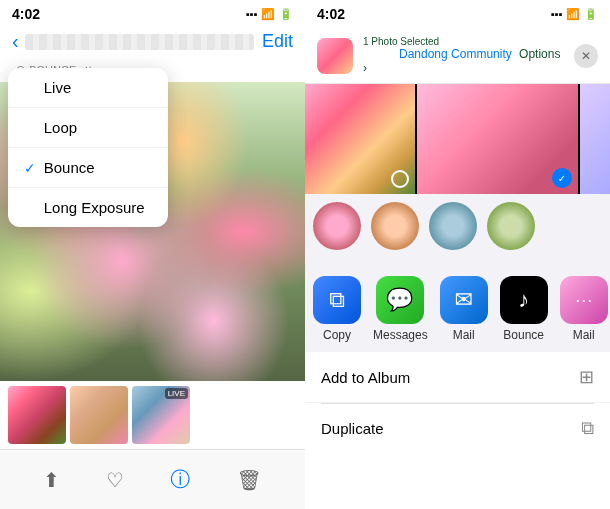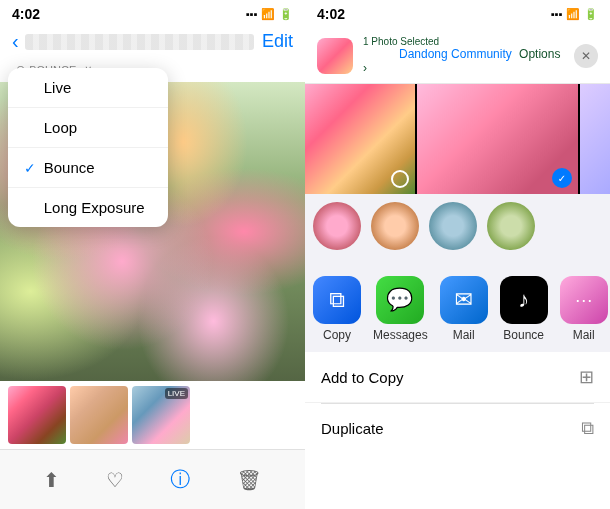--- a/index.html
+++ b/index.html
@@ -603,21 +603,21 @@
       <span class="app-name">Bounce</span>
     </div>
     <div class="app-item">
       <div class="app-icon app-icon-more">···</div>
       <span class="app-name">Mail</span>
     </div>
   </div>
 
   <div class="action-list">
     <div class="action-item">
-      <span class="action-label">Add to Copy</span>
+      <span class="action-label">Add to Album</span>
       <span class="action-icon">⊞</span>
     </div>
     <div class="divider-line"></div>
     <div class="action-item">
       <span class="action-label">Duplicate</span>
       <span class="action-icon">⧉</span>
     </div>
   </div>
 
 </div>

